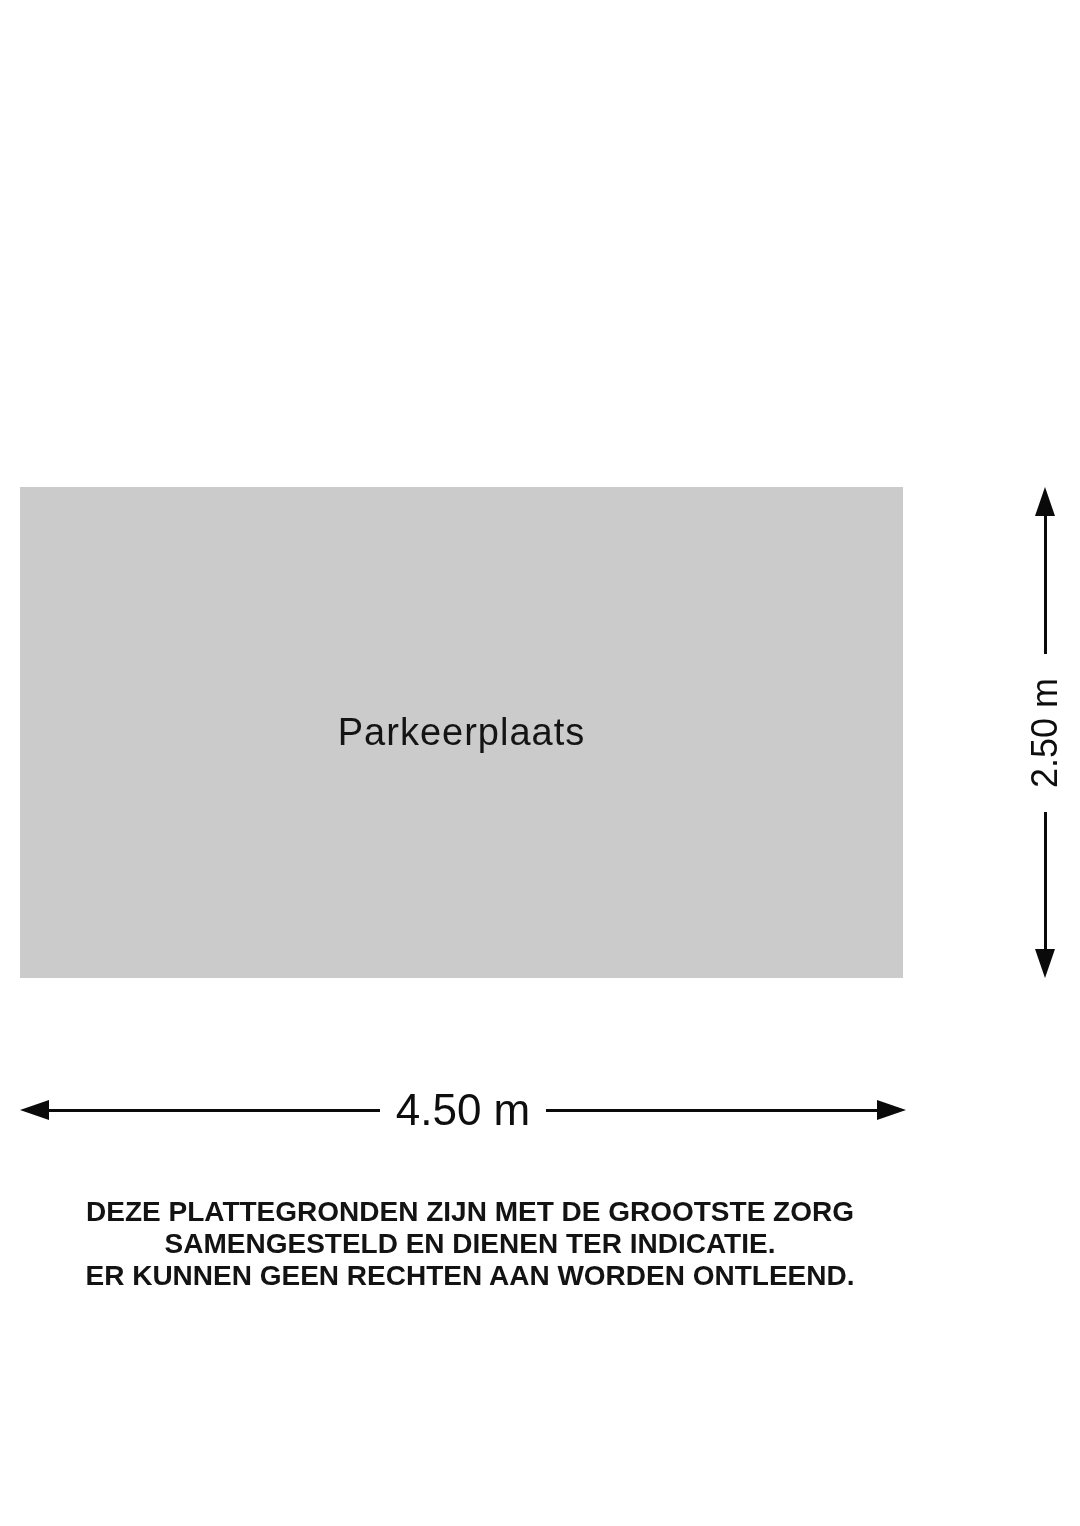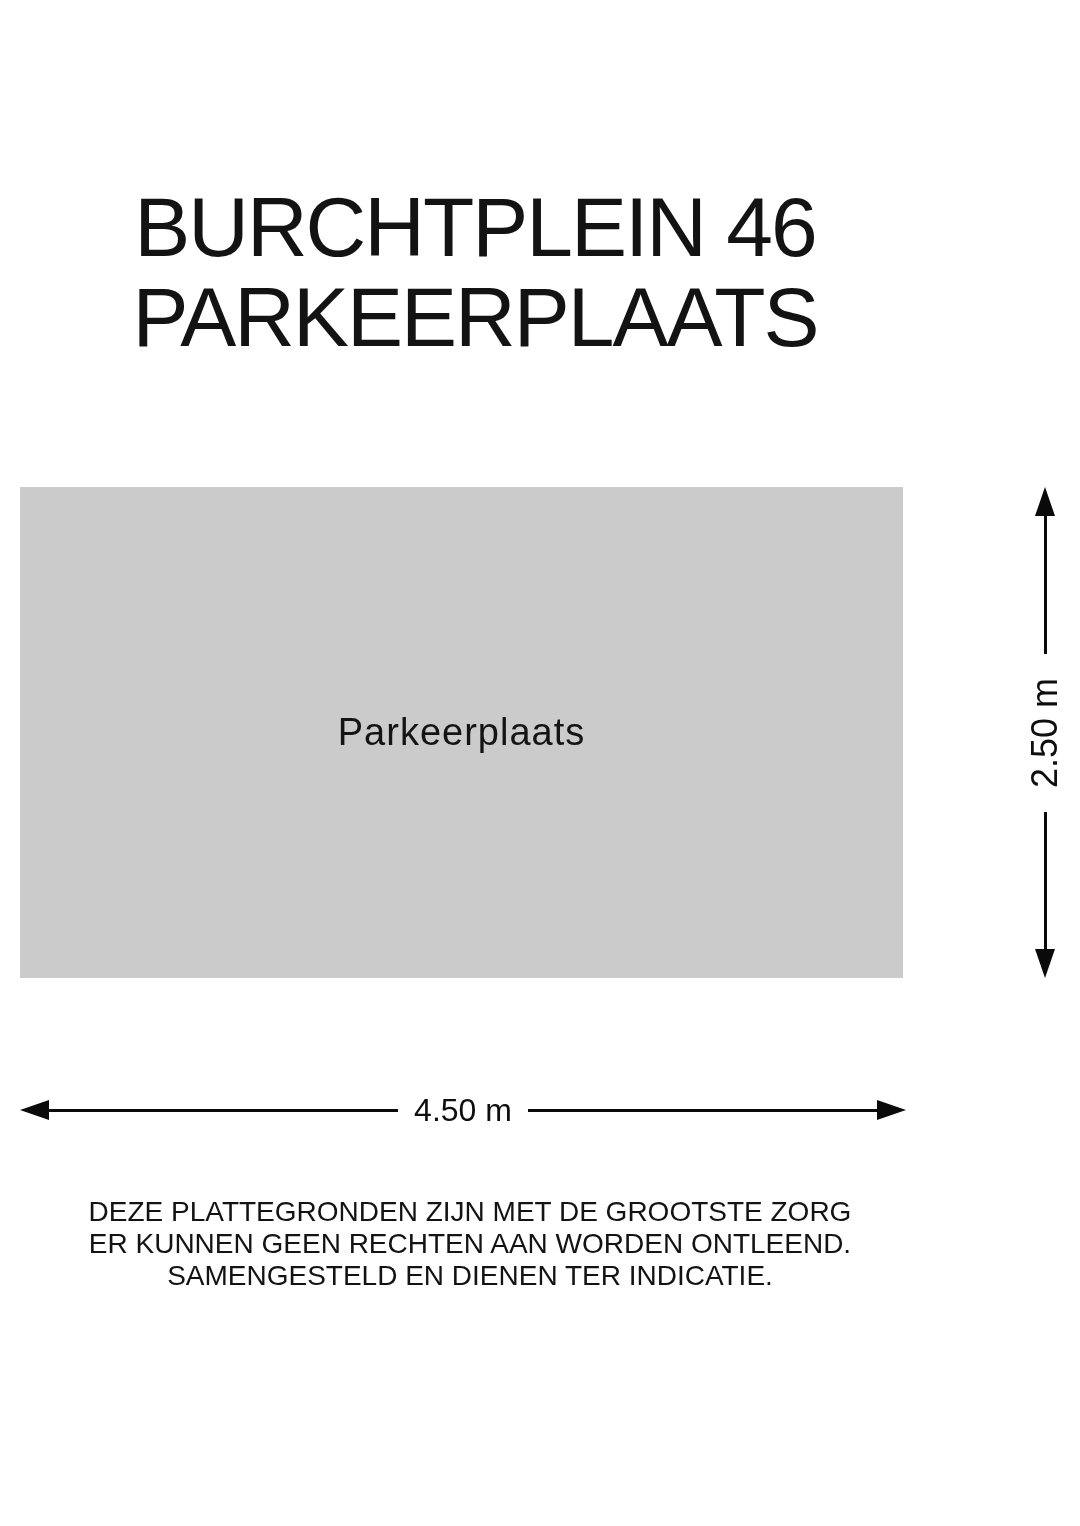--- a/index.html
+++ b/index.html
@@ -79,21 +79,21 @@
     top: 1094px;
     width: 886px;
     height: 32px;
     display: flex;
     flex-direction: row;
     align-items: center;
   }
   .dim-h-label {
     padding: 0 16px;
     white-space: nowrap;
-    font-size: 32px;
+    font-size: 44px;
     color: #0e0e0e;
   }
 
   
   .ah-up {
     width: 0; height: 0;
     border-left: 10px solid transparent;
     border-right: 10px solid transparent;
     border-bottom: 29px solid #0a0a0a;
   }
@@ -119,31 +119,28 @@
   
   .disclaimer {
     position: absolute;
     left: 20px;
     top: 1196px;
     width: 900px;
     text-align: center;
     font-size: 28px;
     line-height: 32px;
     color: #131313;
+    font-weight: bold;
   }
 </style>
 </head>
 <body>
 
 <div class="page">
 
-  <div class="plan-title">
-    <div>BURCHTPLEIN 46</div>
-    <div>PARKEERPLAATS</div>
-  </div>
 
   <div class="room">
     <span class="room-label">Parkeerplaats</span>
   </div>
 
   <div class="dim-v">
     <div class="ah-up"></div>
     <div class="dim-line-v"></div>
     <div class="dim-v-labelbox">
       <span class="dim-v-label">2.50 m</span>
@@ -155,17 +152,17 @@
   <div class="dim-h">
     <div class="ah-left"></div>
     <div class="dim-line-h"></div>
     <span class="dim-h-label">4.50 m</span>
     <div class="dim-line-h"></div>
     <div class="ah-right"></div>
   </div>
 
   <div class="disclaimer">
     <div>DEZE PLATTEGRONDEN ZIJN MET DE GROOTSTE ZORG</div>
+    <div>SAMENGESTELD EN DIENEN TER INDICATIE.</div>
     <div>ER KUNNEN GEEN RECHTEN AAN WORDEN ONTLEEND.</div>
-    <div>SAMENGESTELD EN DIENEN TER INDICATIE.</div>
   </div>
 
 </div>
 
 </body></html>

